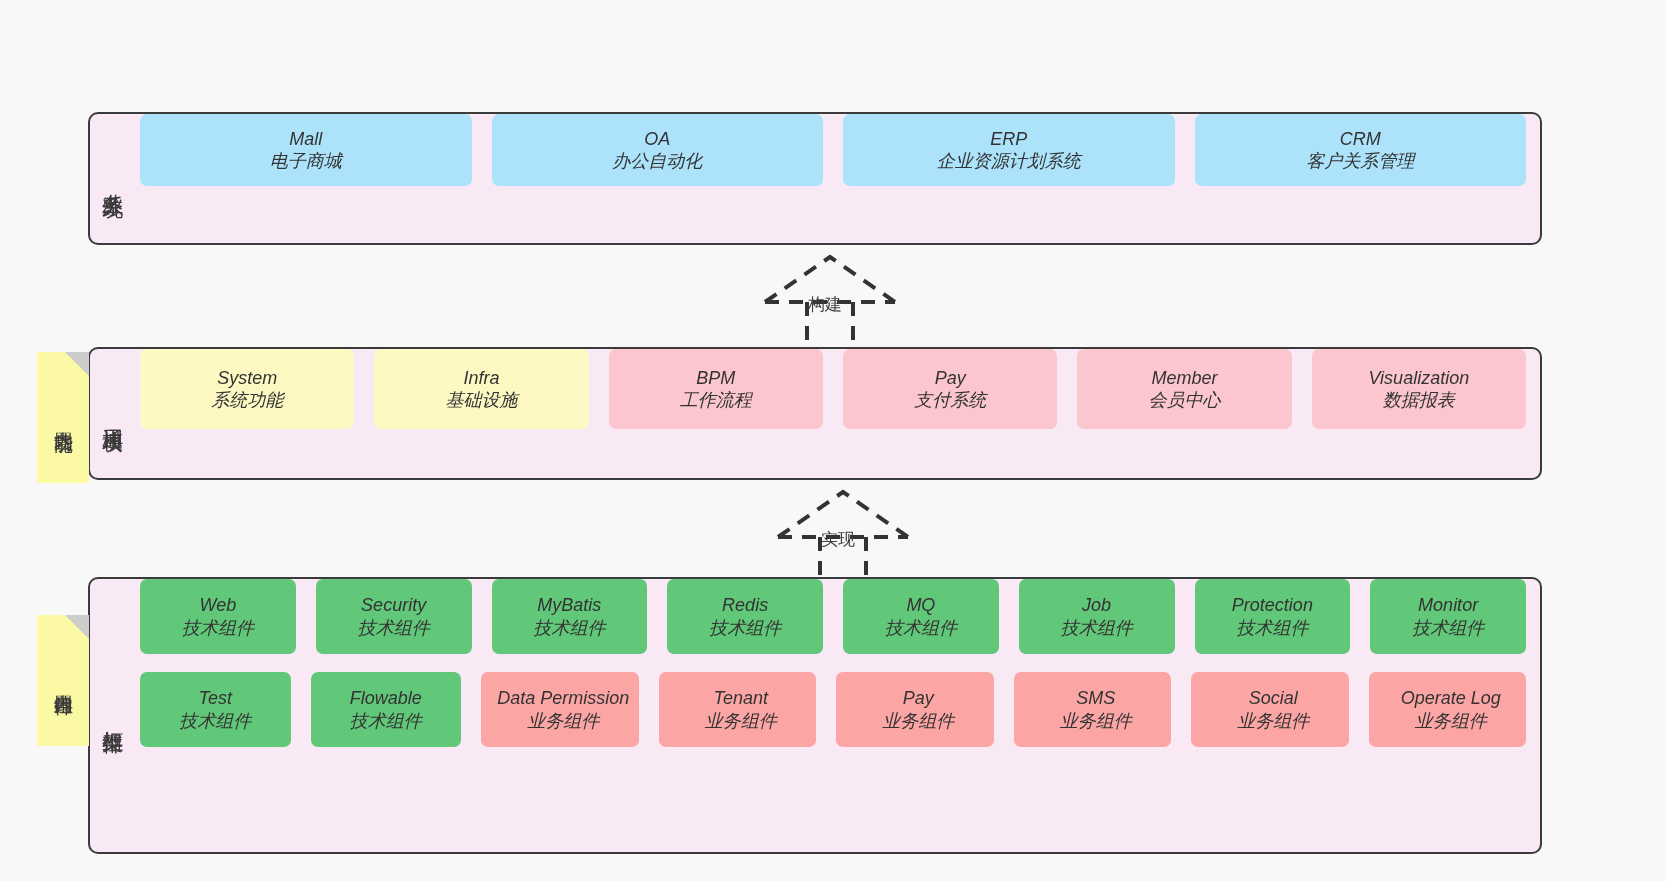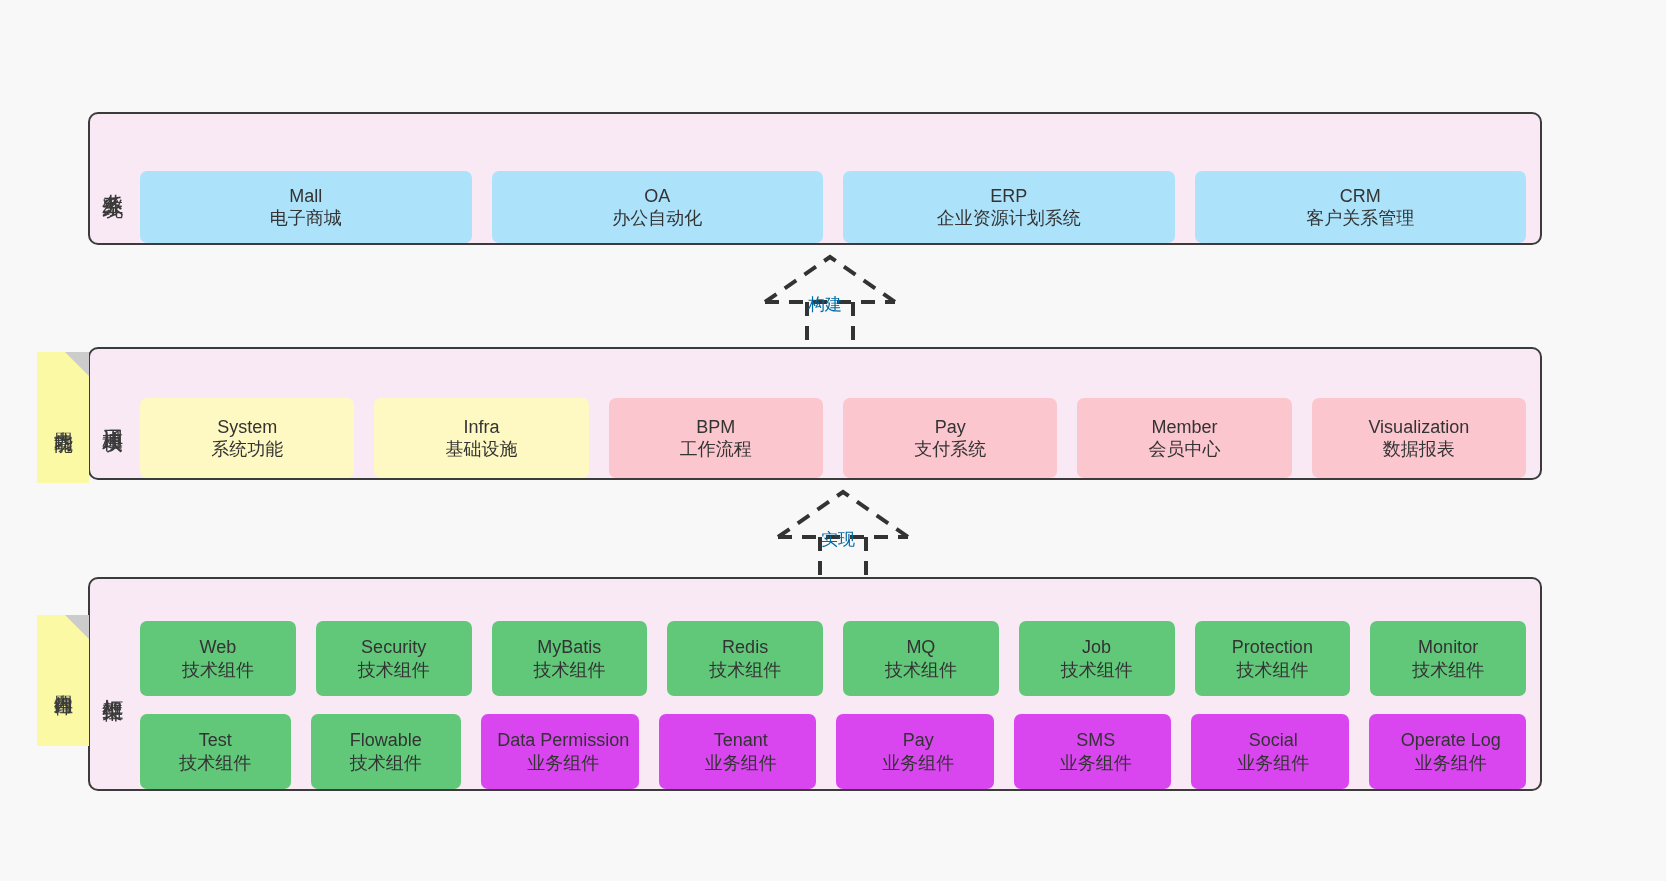--- a/index.html
+++ b/index.html
@@ -46,23 +46,24 @@
     writing-mode: vertical-rl;
     text-orientation: upright;
     letter-spacing: 1px;
     white-space: nowrap;
     user-select: none;
   }
   .layer-body {
     flex: 1 1 auto;
     display: flex;
     flex-direction: column;
-    justify-content: flex-end;
+    justify-content: flex-start;
     gap: 18px;
     padding: 0 14px 0 4px;
+    font-style: italic;
   }
   .row {
     display: flex;
     flex-direction: row;
     gap: 20px;
   }
   .card {
     flex: 1 1 0;
     box-sizing: border-box;
     border-radius: 7px;
@@ -78,26 +79,26 @@
     min-width: 0;
   }
   .card .en { display: block; }
   .card .cn { display: block; }
 
   
   .c-blue       { background: #ace3fb; }
   .c-red        { background: #fef9c3; }
   .c-pink       { background: #fbc6ce; }
   .c-green      { background: #61c779; }
-  .c-lightgreen { background: #d946ef; padding-left: 11px; }
+  .c-lightgreen { background: #fca5a5; padding-left: 11px; }
 
   
   #layer-business { left: 88px;  top: 112px; width: 1454px; height: 133px; }
   #layer-modules  { left: 88px;  top: 347px; width: 1454px; height: 133px; }
-  #layer-frame    { left: 88px;  top: 577px; width: 1454px; height: 214px; }
+  #layer-frame    { left: 88px;  top: 577px; width: 1454px; height: 277px; }
 
   #layer-business .card { height: 72px; }
   #layer-modules  .card { height: 80px; }
   #layer-frame    .card { height: 75px; }
 
   
   .note {
     position: absolute;
     box-sizing: border-box;
     background: #fbf9a3;
@@ -123,21 +124,21 @@
   #note-functions  { left: 37px; top: 352px; width: 52px; height: 131px; }
   #note-components { left: 37px; top: 615px; width: 52px; height: 131px; }
 
   
   .arrow-wrap {
     position: absolute;
   }
   .arrow-label {
     position: absolute;
     font-size: 17px;
-    color: #0369a1;
+    color: #404040;
     background: transparent;
     white-space: nowrap;
     user-select: none;
   }
 </style>
 </head>
 <body>
 
 <div class="canvas">
 

